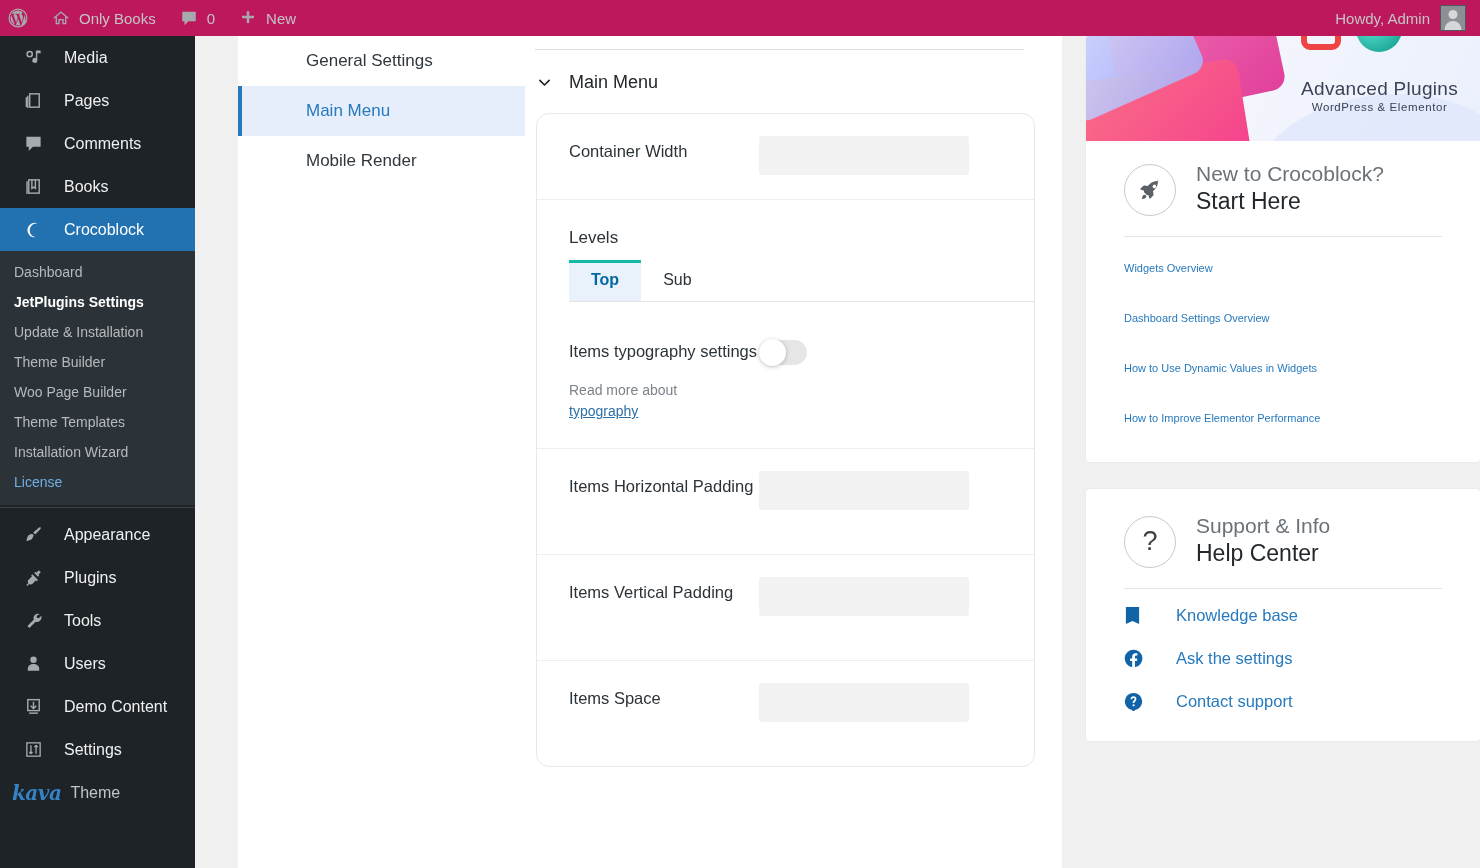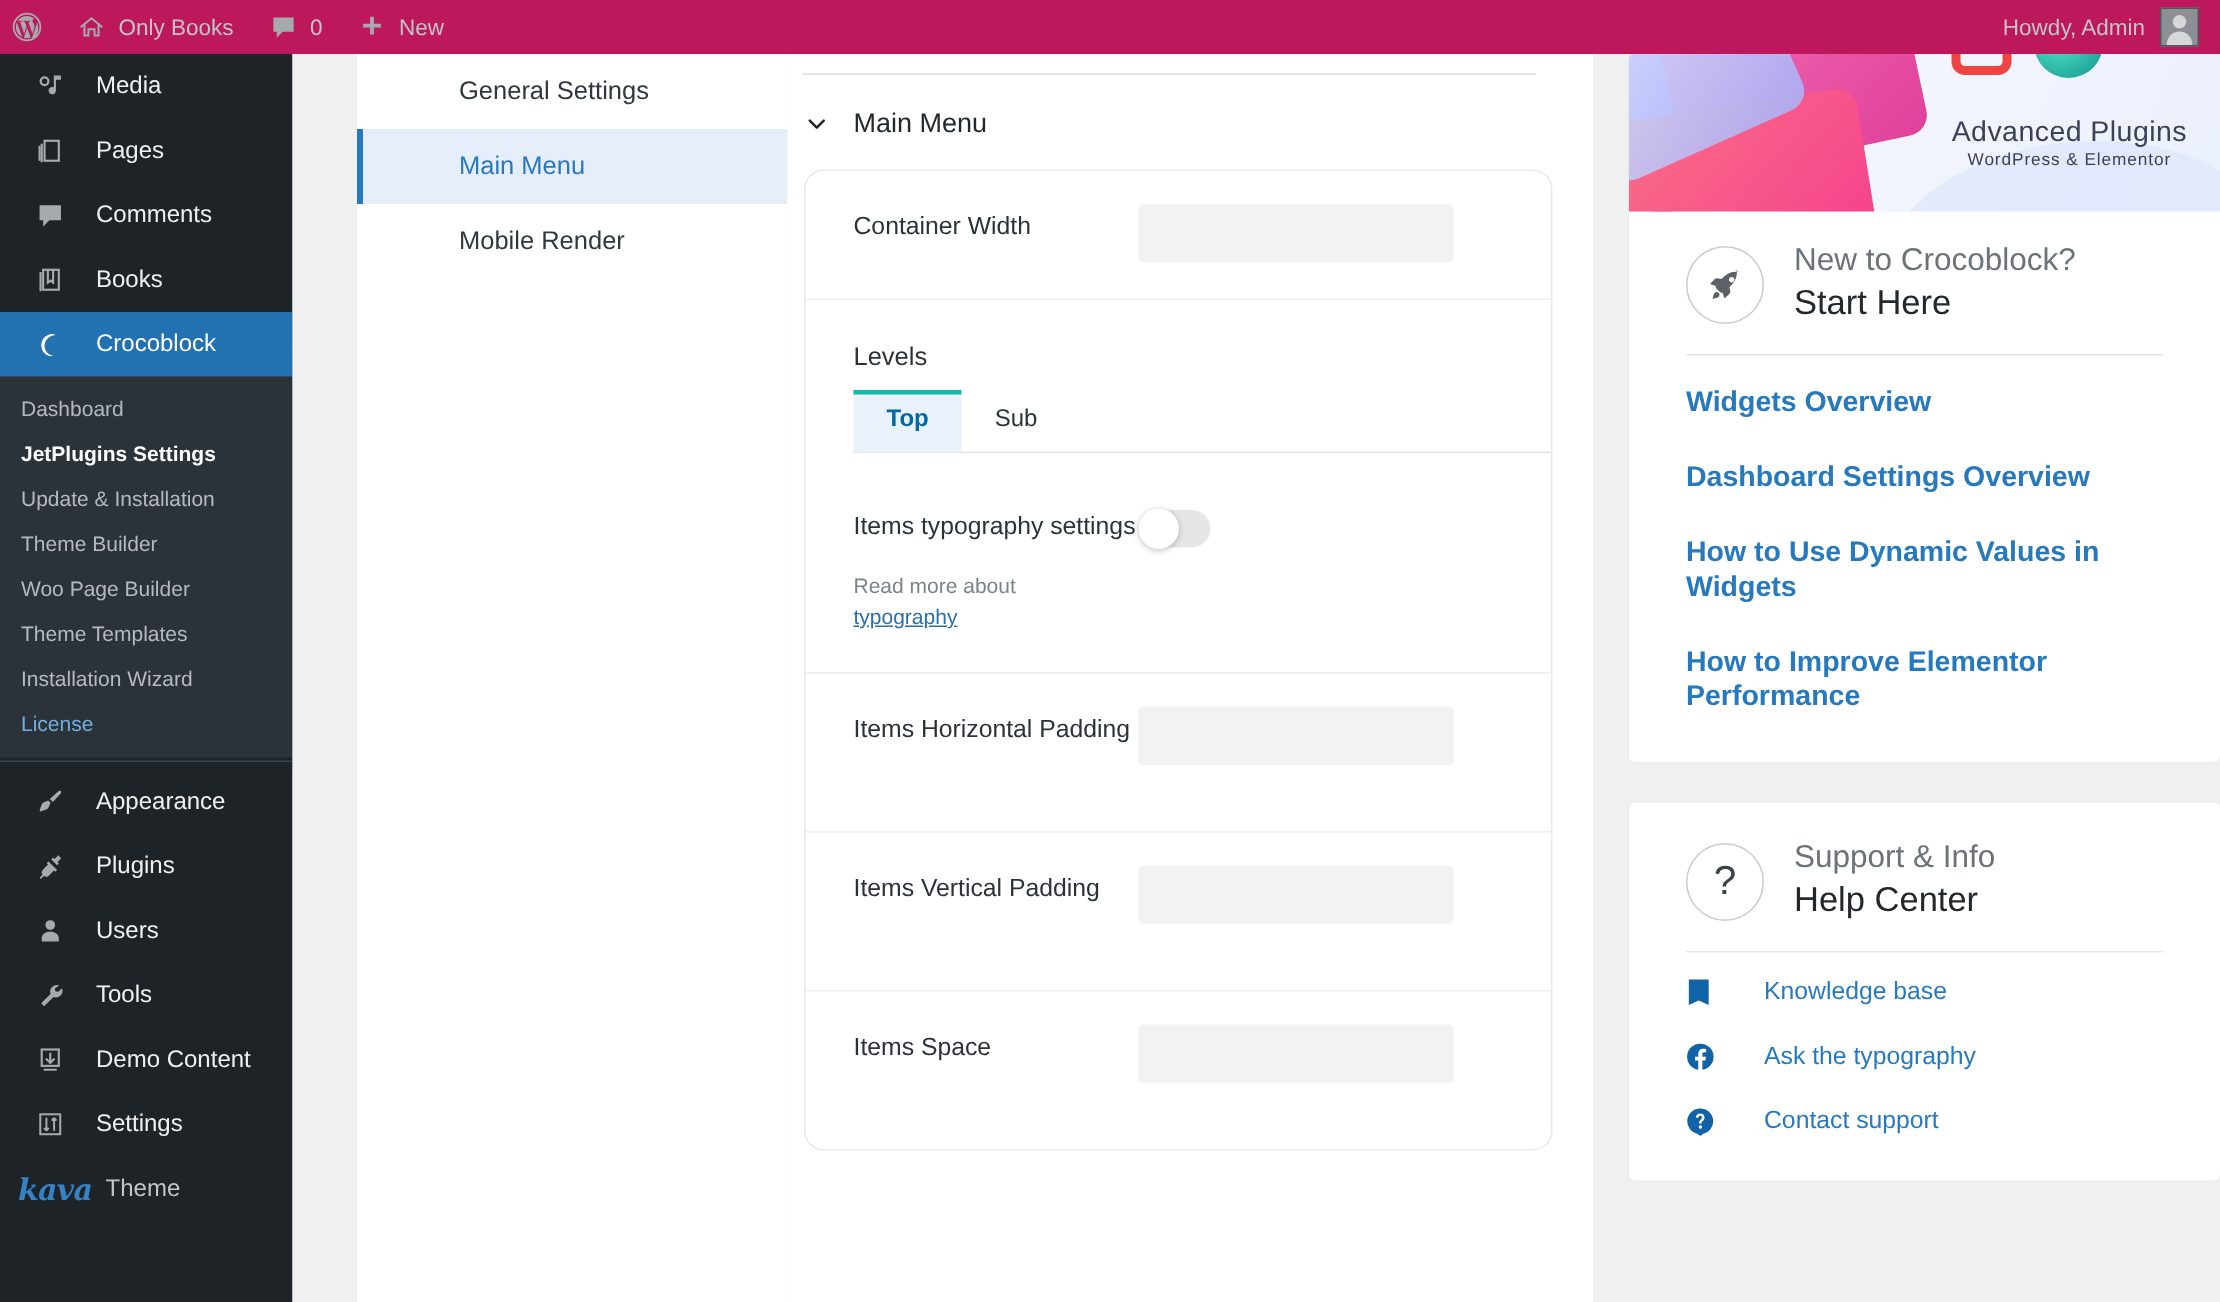--- a/index.html
+++ b/index.html
@@ -209,21 +209,21 @@
     border-radius: 50%; border: 1px solid #c8cbcf;
     display: flex; align-items: center; justify-content: center;
     color: #5b6166;
   }
   .card-head .ht1 { font-size: 21px; color: #6b7278; line-height: 22px; }
   .card-head .ht2 { font-size: 23px; color: #23282d; line-height: 30px; margin-top: 1px; }
   .card-rule { margin: 20px 38px 0 38px; border-top: 1px solid #e4e5e7; }
   .link-list { padding: 20px 38px 26px 38px; }
   .link-list a {
     display: block; color: #2779bd; text-decoration: none;
-    font-size: 19px; line-height: 23px; margin-bottom: 27px; font-weight: bold;
+    font-size: 11px; line-height: 23px; margin-bottom: 27px;
   }
   .link-list a:last-child { margin-bottom: 6px; }
   .help-list { padding: 17px 38px 26px 38px; }
   .help-row {
     display: flex; align-items: center; gap: 0;
     margin-bottom: 24px;
   }
   .help-row:last-child { margin-bottom: 4px; }
   .help-ico {
     width: 52px; flex: none; display: flex; align-items: center;
@@ -350,34 +350,34 @@
       <svg width="19" height="19" viewBox="0 0 20 20" fill="currentColor">
         <path d="M15.6 2.3 13 4.9l-1-1-1.3 1.3 4.1 4.1 1.3-1.3-1-1 2.6-2.6-2.1-2.1zM8.8 6.6 7.5 7.9l.9.9-3.6 3.6c-1 1-1.1 2.5-.3 3.6l-2 2 .9.9 2-2c1.1.8 2.6.7 3.6-.3l3.6-3.6.9.9 1.3-1.3-6-6z"></path>
       </svg>
     </span>
     <span>Plugins</span>
   </div>
 
   <div class="menu-top">
     <span class="mi">
       <svg width="19" height="19" viewBox="0 0 20 20" fill="currentColor">
+        <path d="M16.4 3.2a4.7 4.7 0 0 0-5.1 1 4.7 4.7 0 0 0-1.1 4.9l-6.6 6.6 2.1 2.1 6.6-6.6a4.7 4.7 0 0 0 4.9-1.1 4.7 4.7 0 0 0 1-5.1l-2.6 2.6-2-.4-.4-2 3.2-2z"></path>
+      </svg>
+    </span>
+    <span>Tools</span>
+  </div>
+
+  <div class="menu-top">
+    <span class="mi">
+      <svg width="19" height="19" viewBox="0 0 20 20" fill="currentColor">
         <circle cx="10" cy="6" r="3.4"></circle>
         <path d="M10 10.6c-3.3 0-6 2.1-6 4.7v2.2h12v-2.2c0-2.6-2.7-4.7-6-4.7z"></path>
       </svg>
     </span>
     <span>Users</span>
-  </div>
-
-  <div class="menu-top">
-    <span class="mi">
-      <svg width="19" height="19" viewBox="0 0 20 20" fill="currentColor">
-        <path d="M16.4 3.2a4.7 4.7 0 0 0-5.1 1 4.7 4.7 0 0 0-1.1 4.9l-6.6 6.6 2.1 2.1 6.6-6.6a4.7 4.7 0 0 0 4.9-1.1 4.7 4.7 0 0 0 1-5.1l-2.6 2.6-2-.4-.4-2 3.2-2z"></path>
-      </svg>
-    </span>
-    <span>Tools</span>
   </div>
 
   <div class="menu-top">
     <span class="mi">
       <svg width="19" height="19" viewBox="0 0 20 20" fill="none" stroke="currentColor" stroke-width="1.5">
         <rect x="4" y="2.8" width="12" height="11.5"></rect>
         <path d="M10 5v6.2M7 9.2l3 3 3-3" fill="none"></path>
         <path d="M5.4 17h9.2"></path>
       </svg>
     </span>
@@ -545,21 +545,21 @@
             </svg>
           </span>
           <a href="#">Knowledge base</a>
         </div>
         <div class="help-row">
           <span class="help-ico">
             <svg width="19" height="19" viewBox="0 0 20 20" fill="currentColor">
               <path d="M10 .8a9.2 9.2 0 0 0-1.4 18.3v-6.5H6.3V10h2.3V8c0-2.3 1.4-3.6 3.5-3.6 1 0 2 .2 2 .2v2.2h-1.1c-1.1 0-1.5.7-1.5 1.4V10h2.5l-.4 2.6h-2.1v6.5A9.2 9.2 0 0 0 10 .8z"></path>
             </svg>
           </span>
-          <a href="#">Ask the typography</a>
+          <a href="#">Ask the settings</a>
         </div>
         <div class="help-row">
           <span class="help-ico">
             <svg width="19" height="19" viewBox="0 0 20 20" fill="currentColor">
               <path d="M10 1a9 9 0 0 0-2 17.8l2 1.9 2-1.9A9 9 0 0 0 10 1zm.1 14.2a1.2 1.2 0 1 1 0-2.4 1.2 1.2 0 0 1 0 2.4zm1.7-5.3c-.7.6-.9.9-.9 1.6H9.1c0-1.3.4-1.9 1.2-2.6.6-.5.9-.9.9-1.5 0-.7-.5-1.2-1.2-1.2s-1.3.5-1.3 1.4H6.9c0-1.8 1.2-3 3.1-3 1.8 0 3 1.1 3 2.7 0 1-.4 1.7-1.2 2.6z"></path>
             </svg>
           </span>
           <a href="#">Contact support</a>
         </div>
       </div>

